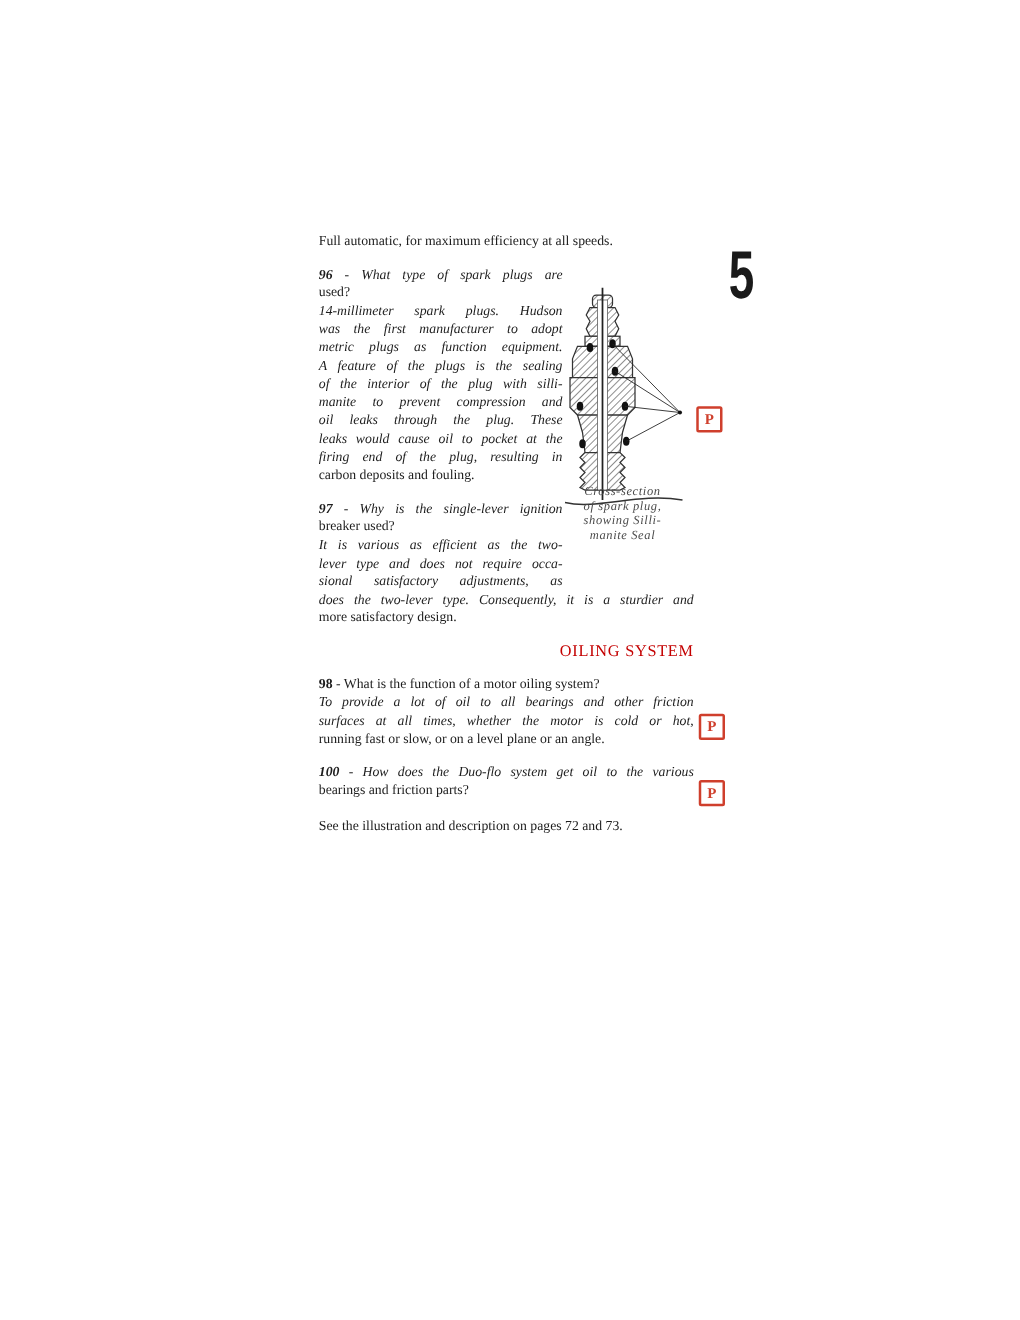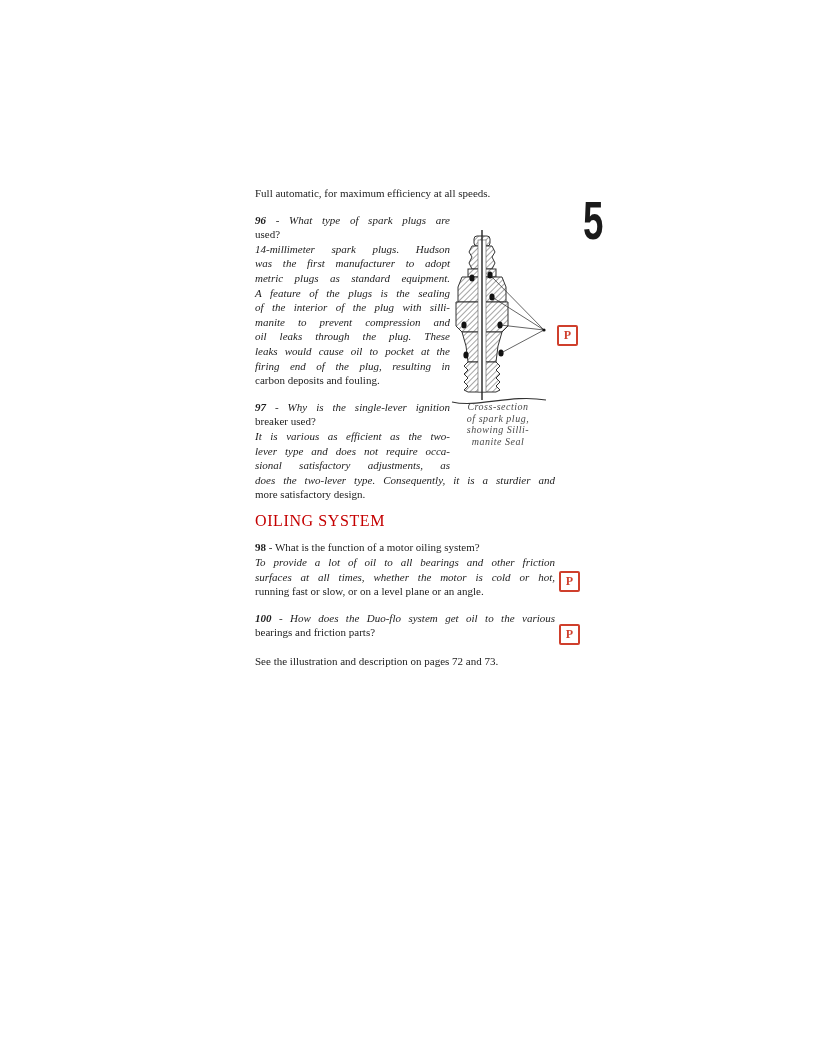--- a/index.html
+++ b/index.html
@@ -7,33 +7,33 @@
     width:816px;height:1056px;position:relative;background:#ffffff;
     font-family:"Liberation Serif", serif;color:#1c1c1c;overflow:hidden;
   }
   .flow{position:absolute;left:255px;top:186px;width:300px;font-size:11px;line-height:14.6px;}
   .para{margin:0 0 12px 0;}
   .narrow{width:195px;}
   .ln{text-align:left;white-space:normal;}
   .ln.j{text-align:justify;text-align-last:justify;font-style:italic;}
   .qnum{font-weight:bold;}
   .sec-head{
-    text-align:left;color:#c40000;font-size:16px;letter-spacing:.6px;
+    text-align:right;color:#c40000;font-size:13px;letter-spacing:.6px;
     margin:6px 0 12px 0;font-weight:normal;
   }
   .footnote{margin-top:14px;}
   .page-num{
     position:absolute;left:583px;top:198px;
     font-family:"Liberation Sans", sans-serif;font-weight:bold;
     font-size:54px;line-height:44px;transform:scaleX(.68);transform-origin:left top;
     color:#1a1a1a;
   }
   .figure{position:absolute;left:450px;top:230px;width:116px;height:178px;}
   .fig-caption{
-    position:absolute;left:443px;top:401px;width:110px;
+    position:absolute;left:443px;top:388px;width:110px;
     font-style:italic;font-size:10px;line-height:11.5px;letter-spacing:.5px;
     text-align:center;color:#4a4a4a;
   }
   .p-marker{
     position:absolute;width:17px;height:17px;border:2px solid #cf3f2c;border-radius:2px;
     color:#cf3f2c;font-weight:bold;font-size:12px;line-height:17px;text-align:center;
     font-family:"Liberation Serif", serif;background:#fff;
   }
   #pm1{left:557px;top:325px;}
   #pm2{left:559px;top:571px;}
@@ -48,21 +48,21 @@
 
     <div class="para">
       <div class="ln">Full automatic, for maximum efficiency at all speeds.</div>
     </div>
 
     <div class="para narrow">
       <div class="ln j"><b class="qnum">96</b><span> - What type of spark plugs are</span></div>
       <div class="ln">used?</div>
       <div class="ln j">14-millimeter spark plugs. Hudson</div>
       <div class="ln j">was the first manufacturer to adopt</div>
-      <div class="ln j">metric plugs as standard equipment.</div>
+      <div class="ln j">metric plugs as function equipment.</div>
       <div class="ln j">A feature of the plugs is the sealing</div>
       <div class="ln j">of the interior of the plug with silli-</div>
       <div class="ln j">manite to prevent compression and</div>
       <div class="ln j">oil leaks through the plug. These</div>
       <div class="ln j">leaks would cause oil to pocket at the</div>
       <div class="ln j">firing end of the plug, resulting in</div>
       <div class="ln">carbon deposits and fouling.</div>
     </div>
 
     <div class="para">

